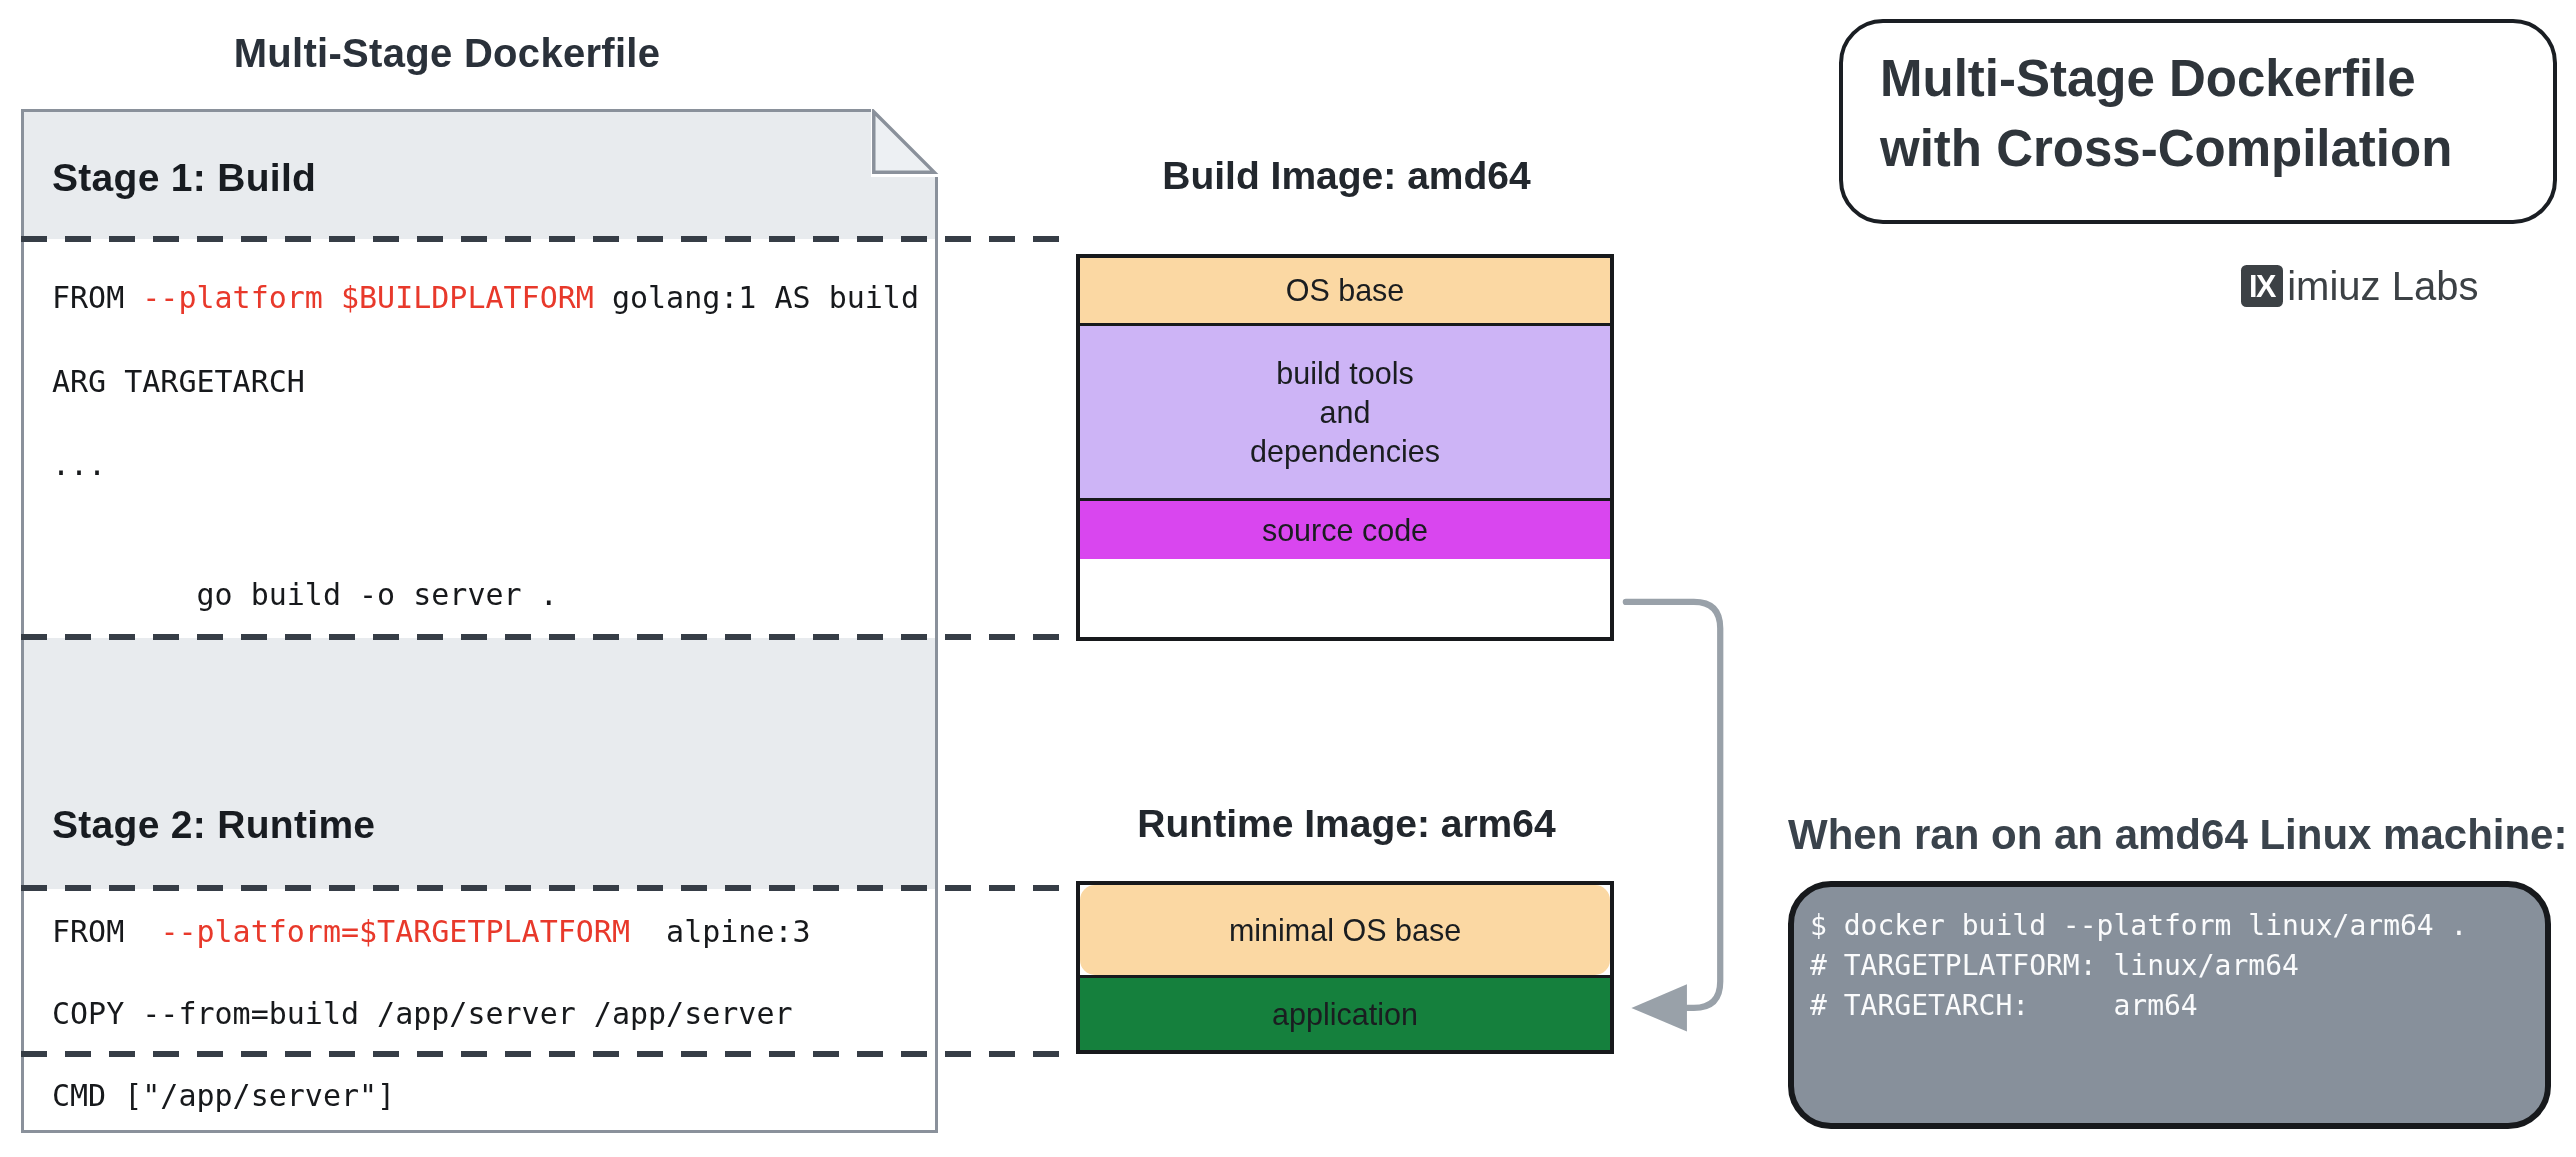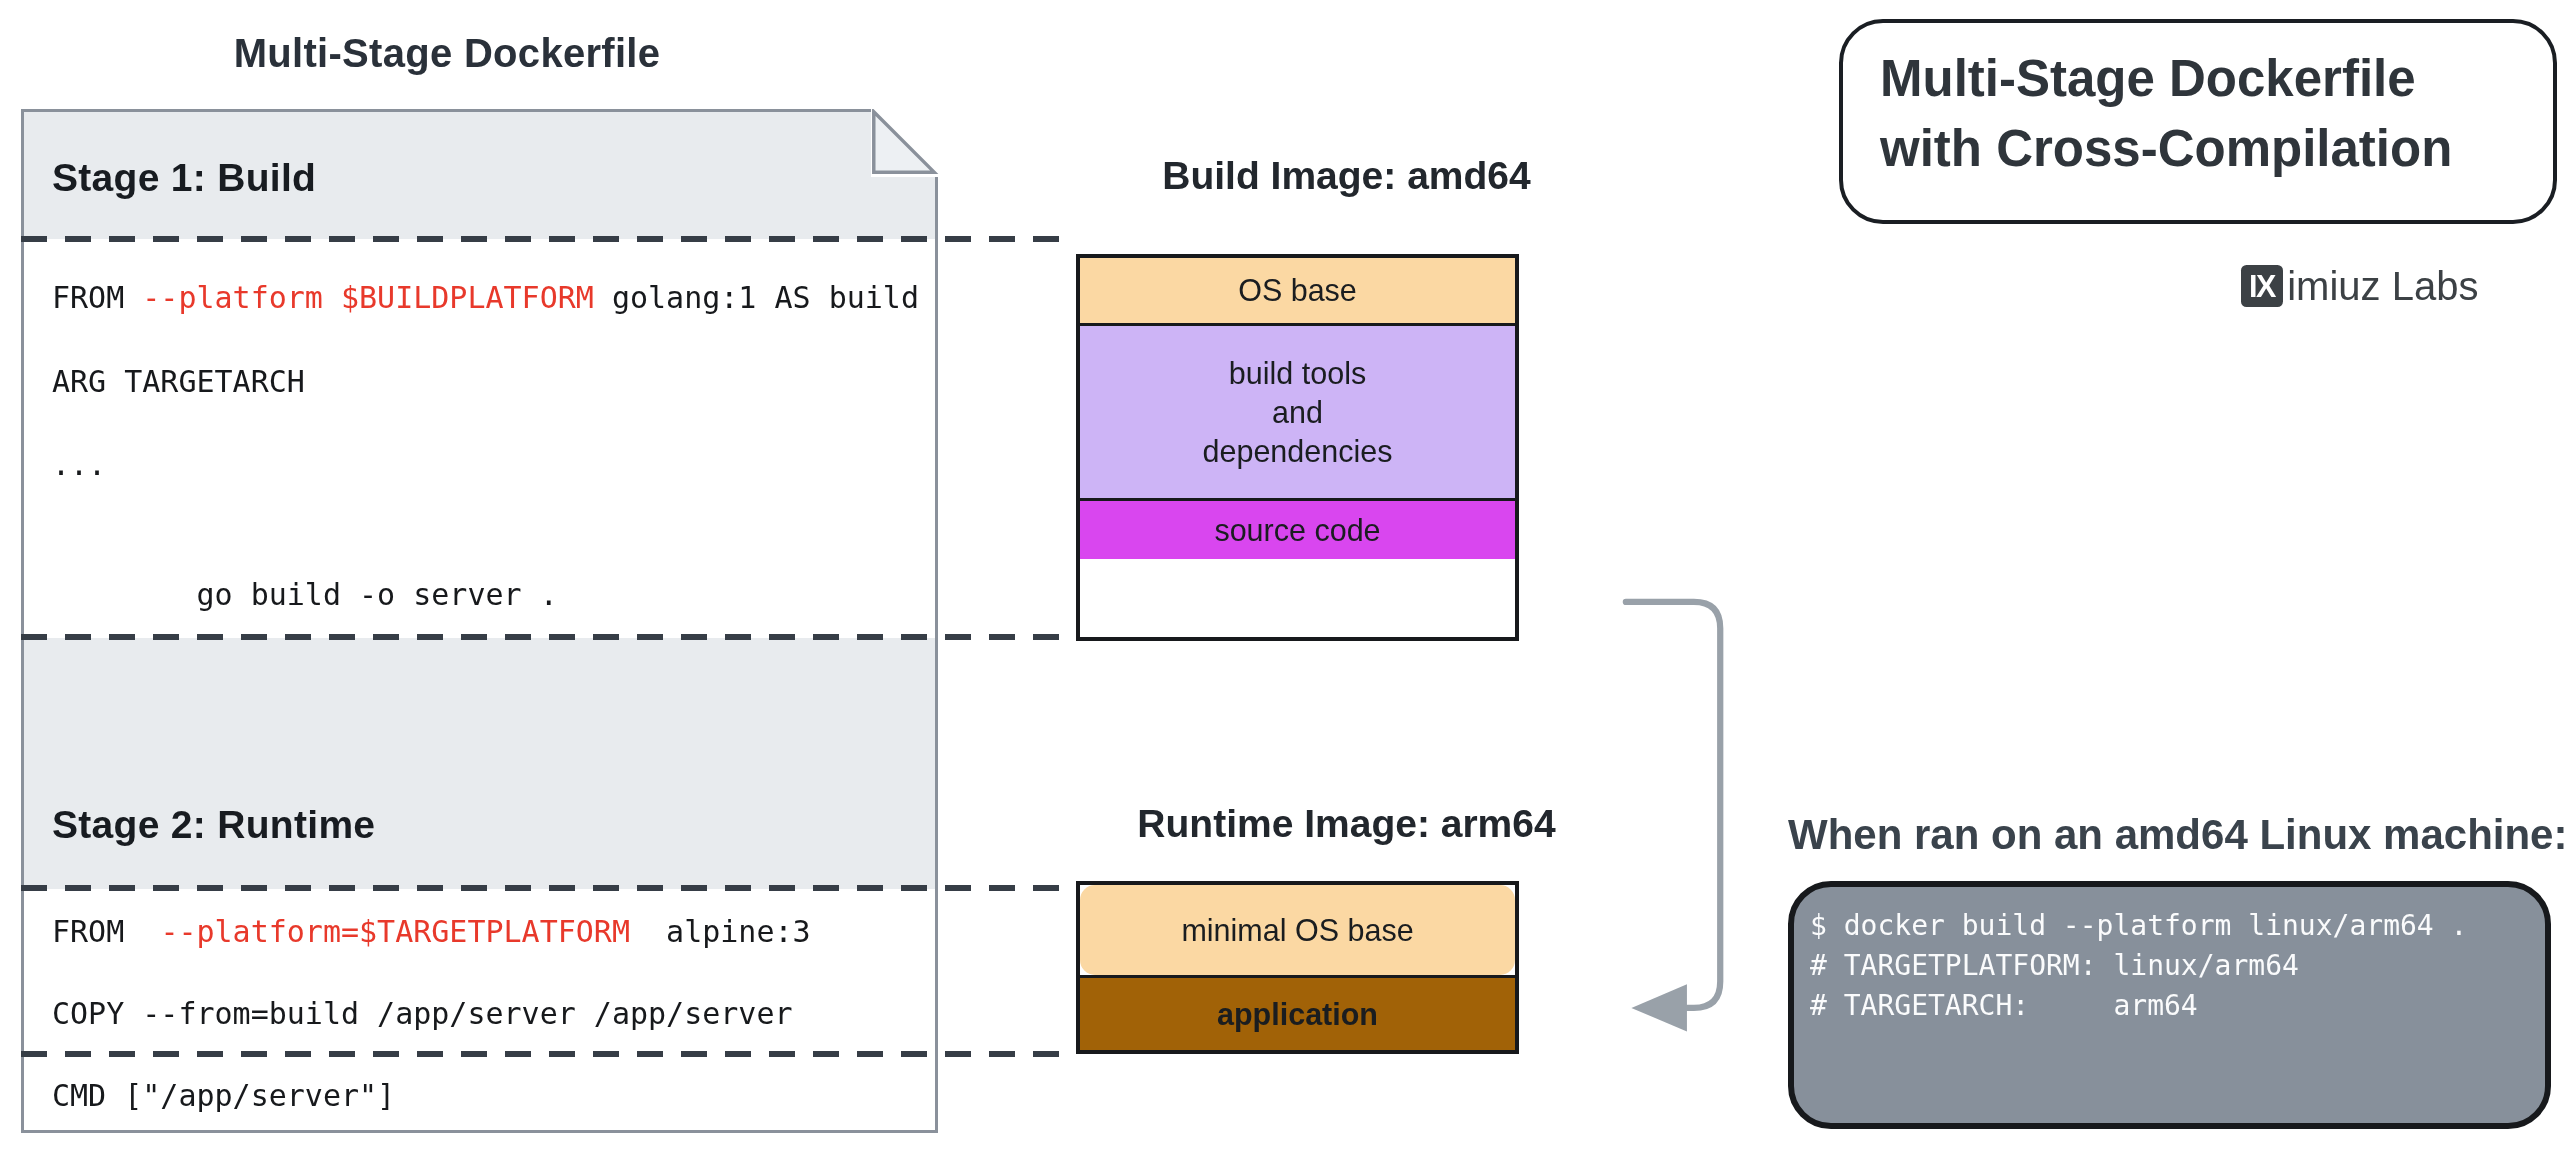--- a/index.html
+++ b/index.html
@@ -51,21 +51,21 @@
   }
   .dash-1{top:236px;} .dash-2{top:634px;} .dash-3{top:885px;} .dash-4{top:1051px;}
 
   
   .stack-title{
     left:1076px;width:541px;text-align:center;
     font-size:39px;font-weight:700;color:#22272D;
   }
   .build-title{top:154px;} .runtime-title{top:802px;}
   .stack{
-    left:1076px;width:443px;border:4.2px solid #17191C;background:#fff;
+    left:1076px;width:538px;border:4.2px solid #17191C;background:#fff;
     display:flex;flex-direction:column;
   }
   .build-stack{top:254px;height:387px;}
   .runtime-stack{top:881px;height:173px;}
   .layer{
     display:flex;align-items:center;justify-content:center;text-align:center;
     font-size:30.5px;color:#1A1D20;white-space:pre-line;line-height:39px;
   }
   .layer + .layer{border-top:3.5px solid #17191C;}
   .b-os{height:65px;} .b-tools{height:175px;} .b-src{height:61px;} .b-art{flex:1;}
@@ -141,21 +141,21 @@
   <div class="layer b-os" style="background: rgb(251, 216, 163);">OS base</div>
   <div class="layer b-tools" style="background: rgb(205, 180, 246);">build tools
 and
 dependencies</div>
   <div class="layer b-src" style="background: #d946ef;">source code</div>
 </div>
 
 <div class="abs stack-title runtime-title">Runtime Image: arm64</div>
 <div class="abs stack runtime-stack">
   <div class="layer r-os" style="background: rgb(251, 216, 163); border-radius: 15px;">minimal OS base</div>
-  <div class="layer r-app" style="background: #a16207; font-weight: bold;">application</div>
+  <div class="layer r-app" style="background: #15803d;">application</div>
 </div>
 
 <svg class="abs copy-arrow" width="146" height="458" aria-hidden="true" viewBox="0 0 210 660">
   <path d="M 14 23 H 112 Q 150 23 150 61 V 570 Q 150 608 112 608 H 98" fill="none" stroke="#99A1A9" stroke-width="9" stroke-linecap="round"></path>
   <polygon points="22,608 102,574 102,642" fill="#99A1A9"></polygon>
 </svg>
 
 <div class="abs header-box">
   <div class="hb-text">Multi-Stage Dockerfile
 with Cross-Compilation</div>

